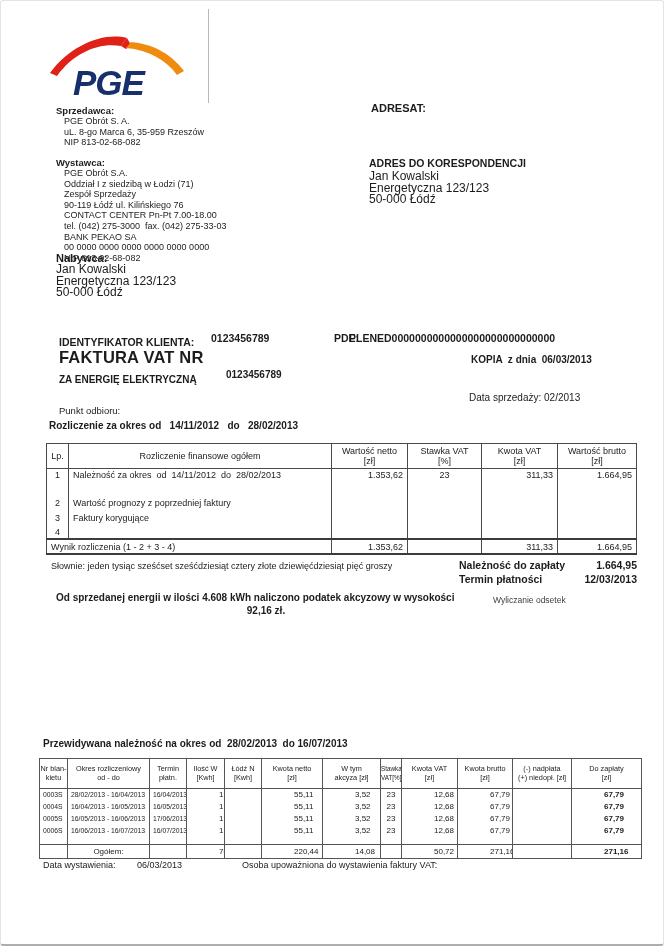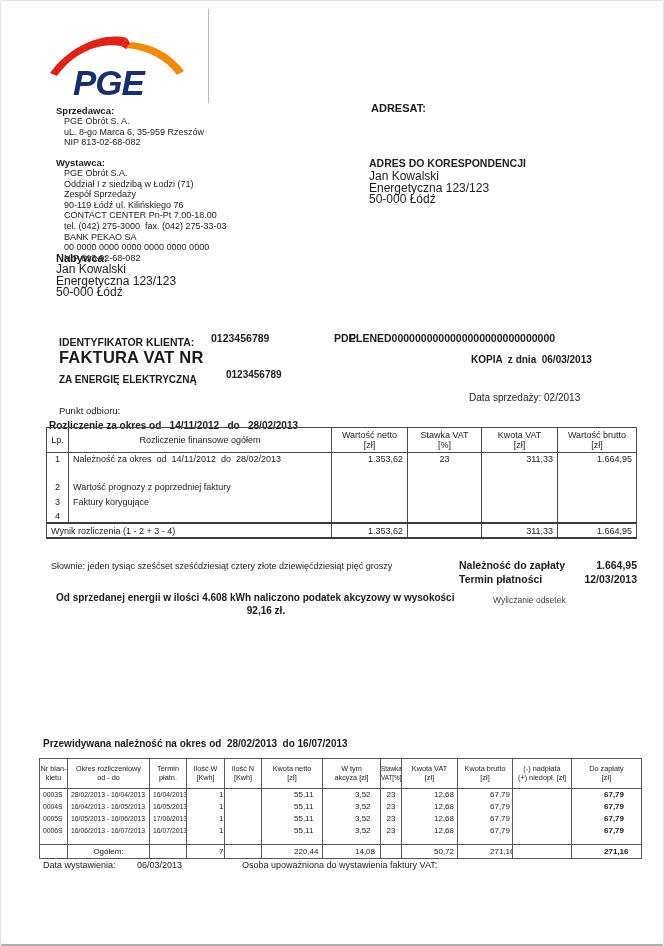--- a/index.html
+++ b/index.html
@@ -132,21 +132,21 @@
 
   <div class="abs small10" style="left:468px; top:391px;">
     <span>Data sprzedaży:</span>
     <span>02/2013</span>
   </div>
 
   <div class="abs small95" style="left:58px; top:404px;">Punkt odbioru:</div>
 
   <div class="abs b pre" style="left:48px; top:419px; font-size:10px;">Rozliczenie za okres od   14/11/2012   do   28/02/2013</div>
 
-  <div class="abs" style="left:45px; top:426px; width:590px;">
+  <div class="abs" style="left:45px; top:442px; width:590px;">
     <table class="tbl" style="border-bottom:2px solid #3c3c3c;">
       <colgroup>
           <col style="width:22px">
           <col style="width:263px">
           <col style="width:76px">
           <col style="width:74px">
           <col style="width:76px">
           <col style="width:79px">
         </colgroup>
       <thead>
@@ -246,21 +246,21 @@
       <thead>
         <tr style="height:30px;">
           <th>Nr blan-
 kietu</th>
           <th>Okres rozliczeniowy
 od - do</th>
           <th>Termin
 płatn.</th>
           <th>Ilość W
 [Kwh]</th>
-          <th>Ilość N
+          <th>Łódź N
 [Kwh]</th>
           <th>Kwota netto
 [zł]</th>
           <th>W tym
 akcyza [zł]</th>
           <th style="font-size:6.3px;">Stawka
 VAT[%]</th>
           <th>Kwota VAT
 [zł]</th>
           <th>Kwota brutto

